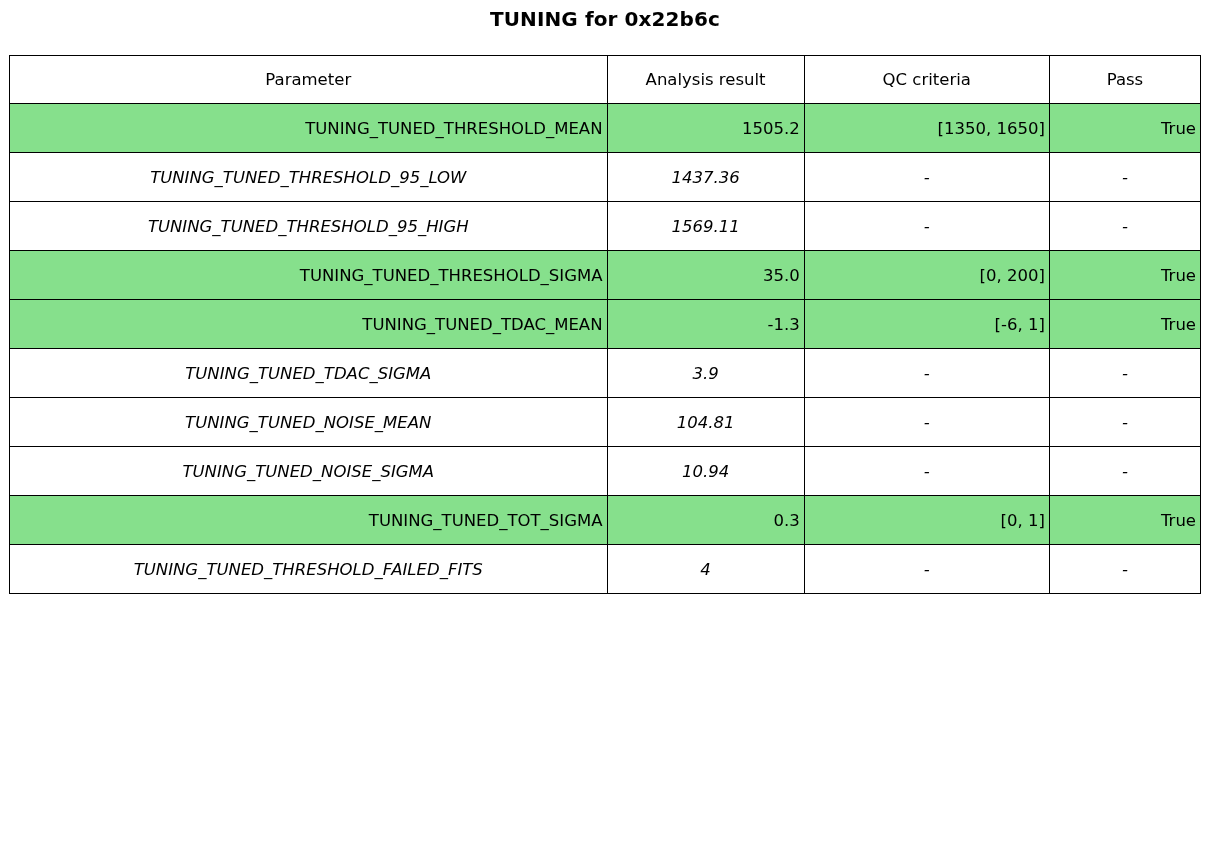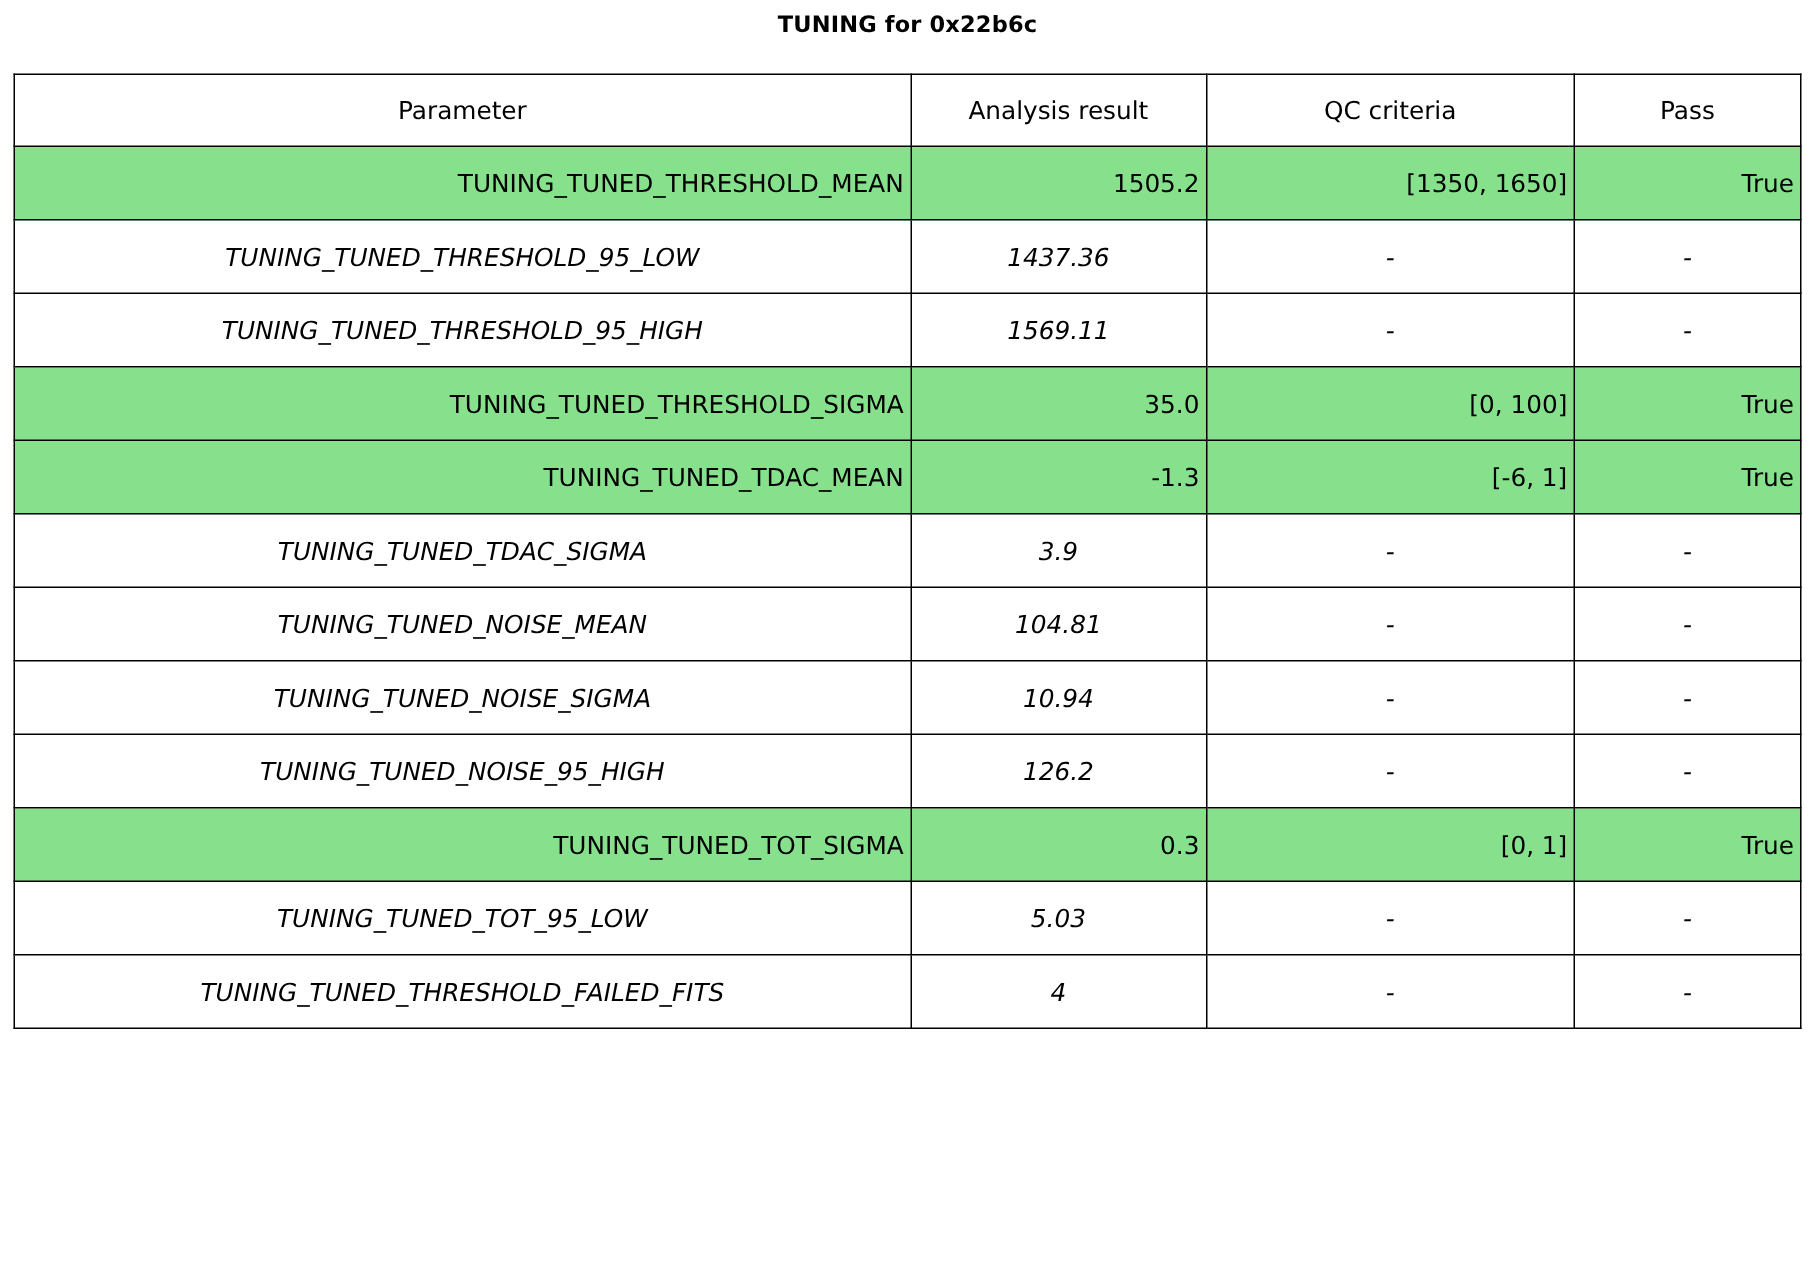--- a/index.html
+++ b/index.html
@@ -15,21 +15,21 @@
     overflow: hidden;
   }
   .page {
     width: 1210px;
     height: 858px;
     position: relative;
     box-sizing: border-box;
   }
   .title {
     text-align: center;
-    font-size: 15px;
+    font-size: 20px;
     font-weight: bold;
     padding-top: 7px;
     padding-bottom: 8px;
     letter-spacing: 0.1px;
     font-family: "DejaVu Sans", sans-serif;
   }
   .table-wrap {
     padding: 16px 9px;
     box-sizing: border-box;
     border-radius: 22px;
@@ -106,21 +106,21 @@
           </tr>
           <tr class="plain">
             <td>TUNING_TUNED_THRESHOLD_95_HIGH</td>
             <td>1569.11</td>
             <td>-</td>
             <td>-</td>
           </tr>
           <tr class="pass">
             <td>TUNING_TUNED_THRESHOLD_SIGMA</td>
             <td>35.0</td>
-            <td>[0, 100]</td>
+            <td>[0, 200]</td>
             <td>True</td>
           </tr>
           <tr class="pass">
             <td>TUNING_TUNED_TDAC_MEAN</td>
             <td>-1.3</td>
             <td>[-6, 1]</td>
             <td>True</td>
           </tr>
           <tr class="plain">
             <td>TUNING_TUNED_TDAC_SIGMA</td>
@@ -133,37 +133,25 @@
             <td>104.81</td>
             <td>-</td>
             <td>-</td>
           </tr>
           <tr class="plain">
             <td>TUNING_TUNED_NOISE_SIGMA</td>
             <td>10.94</td>
             <td>-</td>
             <td>-</td>
           </tr>
-          <tr class="plain">
-            <td>TUNING_TUNED_NOISE_95_HIGH</td>
-            <td>126.2</td>
-            <td>-</td>
-            <td>-</td>
-          </tr>
           <tr class="pass">
             <td>TUNING_TUNED_TOT_SIGMA</td>
             <td>0.3</td>
             <td>[0, 1]</td>
             <td>True</td>
-          </tr>
-          <tr class="plain">
-            <td>TUNING_TUNED_TOT_95_LOW</td>
-            <td>5.03</td>
-            <td>-</td>
-            <td>-</td>
           </tr>
           <tr class="plain">
             <td>TUNING_TUNED_THRESHOLD_FAILED_FITS</td>
             <td>4</td>
             <td>-</td>
             <td>-</td>
           </tr>
         </tbody>
     </table>
   </div>

